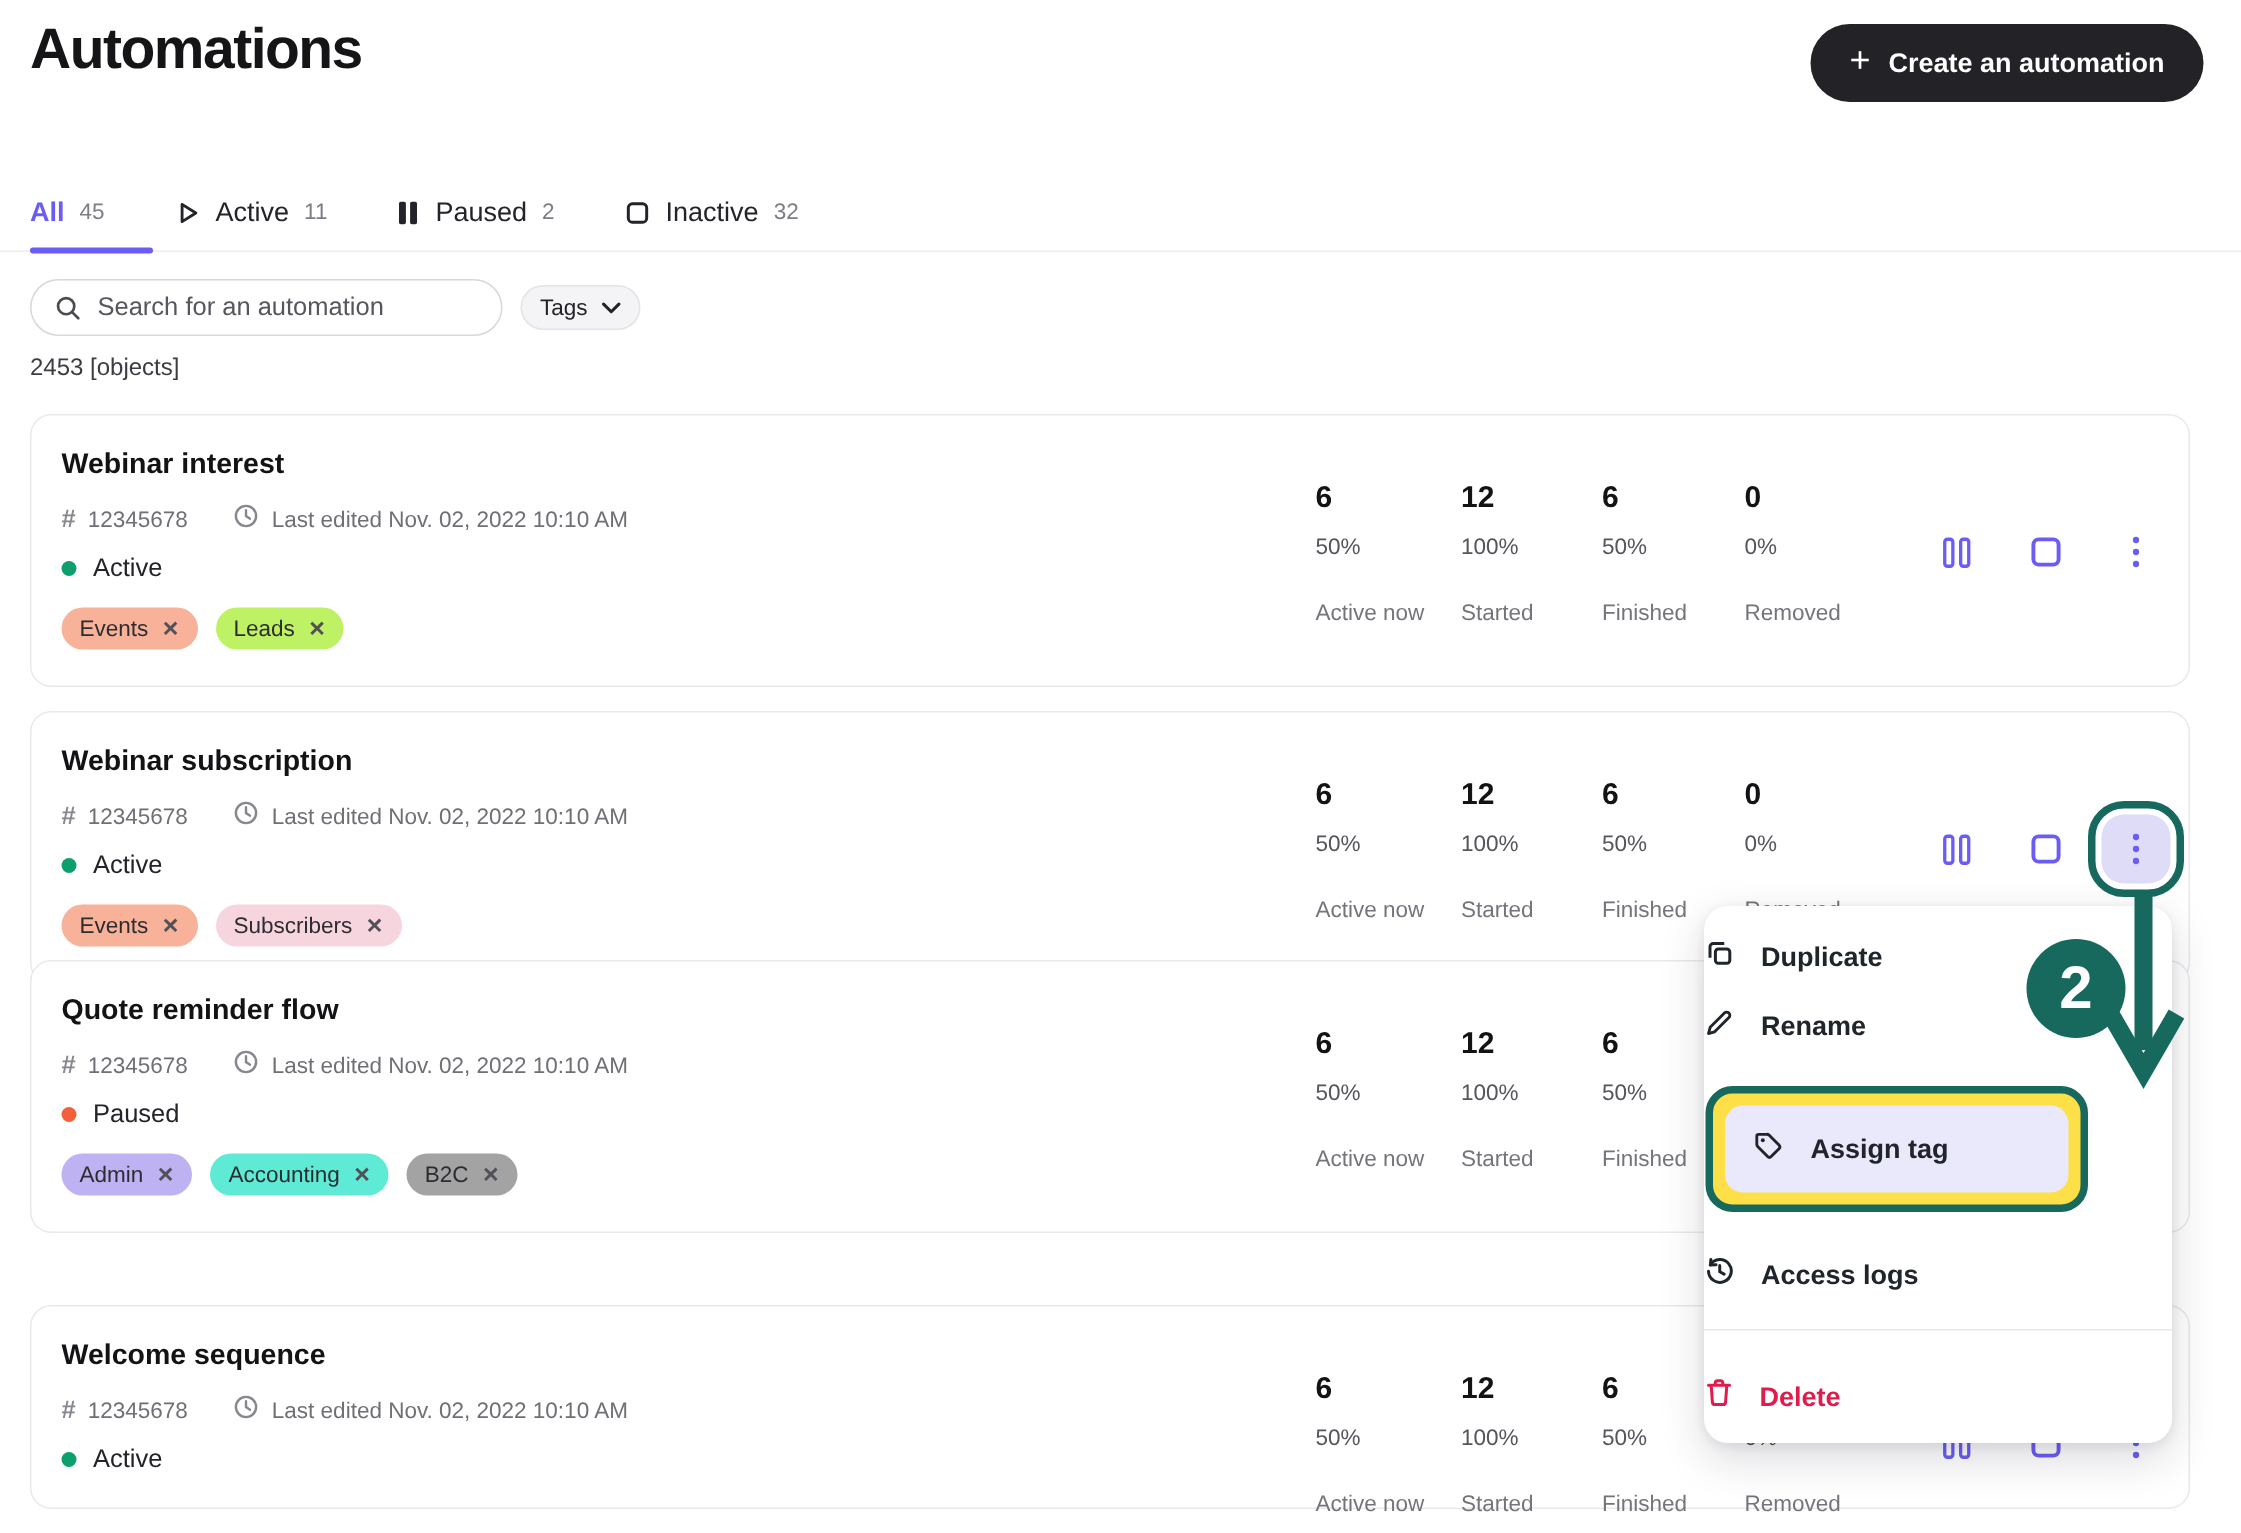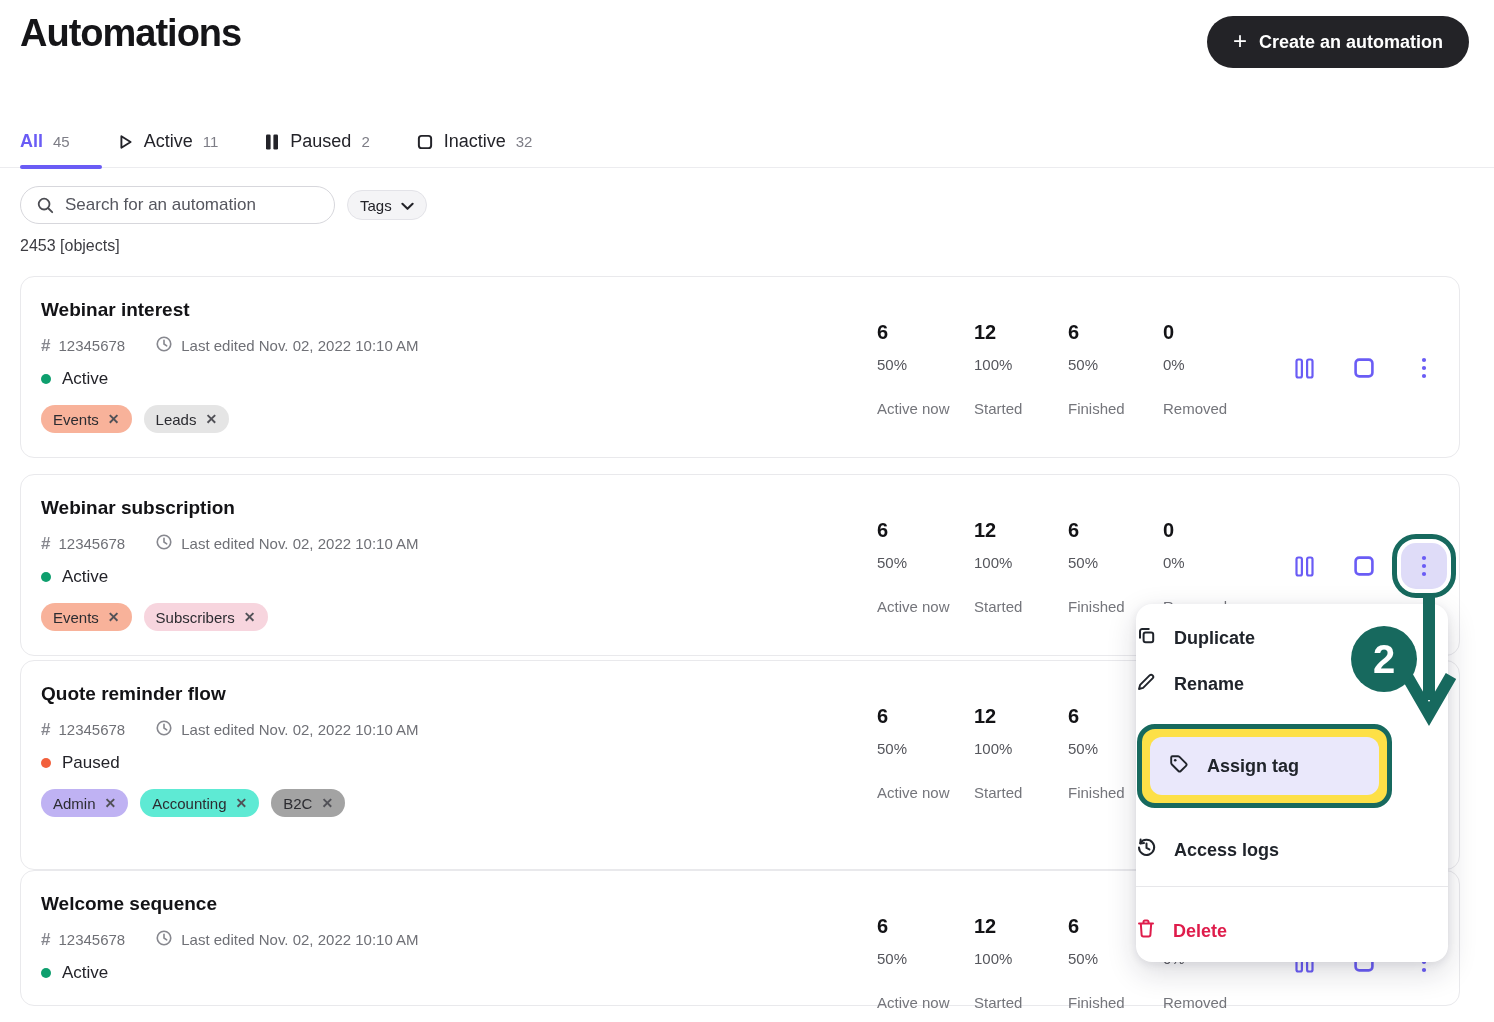--- a/index.html
+++ b/index.html
@@ -161,21 +161,21 @@
     </div>
     <div class="status">
       <span class="dot" style="background: rgb(14, 159, 110);"></span>
       <span class="st-label">Active</span>
     </div>
     <div class="tags">
           <span class="pill" style="background: rgb(248, 178, 154);">
             <span>Events</span>
             <button class="x">✕</button>
           </span>
-          <span class="pill" style="background: #e5e5e5;">
+          <span class="pill" style="background: #bef264;">
             <span>Leads</span>
             <button class="x">✕</button>
           </span>
         </div>
     <div class="stats-wrap">
           <div class="stat" style="left: 856px;">
             <div class="v">6</div>
             <div class="p">50%</div>
             <div class="l">Active now</div>
           </div>
@@ -280,21 +280,21 @@
       <button class="ic-btn kebab hl">
         <svg width="6" height="22" viewBox="0 0 6 22">
               <circle cx="3" cy="3" r="2.1" fill="#6a5cf5"></circle>
               <circle cx="3" cy="11" r="2.1" fill="#6a5cf5"></circle>
               <circle cx="3" cy="19" r="2.1" fill="#6a5cf5"></circle>
             </svg>
       </button>
     </div>
   </article>
 
-  <article class="card" style="top: 660px; height: 210px;">
+  <article class="card" style="top: 640px; height: 182px;">
     <h2 class="card-title">Quote reminder flow</h2>
     <div class="meta">
       <span class="hash">#</span>
       <span class="m-id">12345678</span>
       <span class="sp"></span>
       <span><svg width="18" height="18" viewBox="0 0 20 20">
               <circle cx="10" cy="10" r="7.5" fill="none" stroke="#87888f" stroke-width="1.8"></circle>
               <path d="M10 5.8 V10 L13 12" fill="none" stroke="#87888f" stroke-width="1.8" stroke-linecap="round"></path>
             </svg></span>
       <span class="m-ed">Last edited Nov. 02, 2022 10:10 AM</span>

